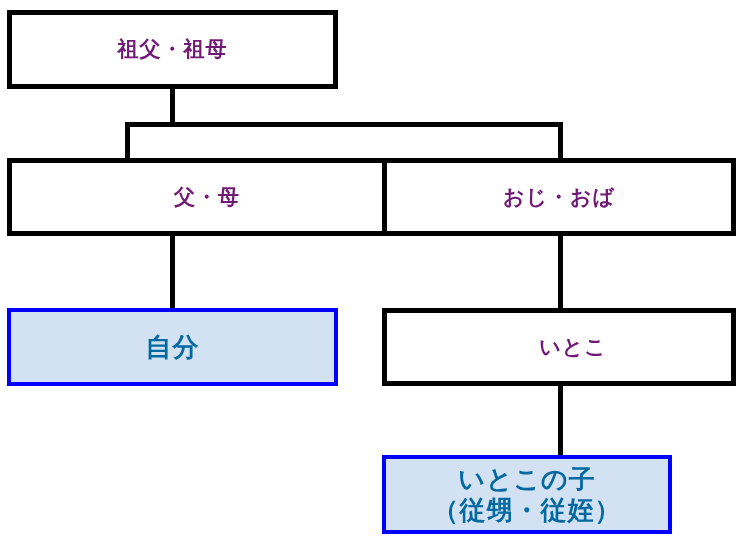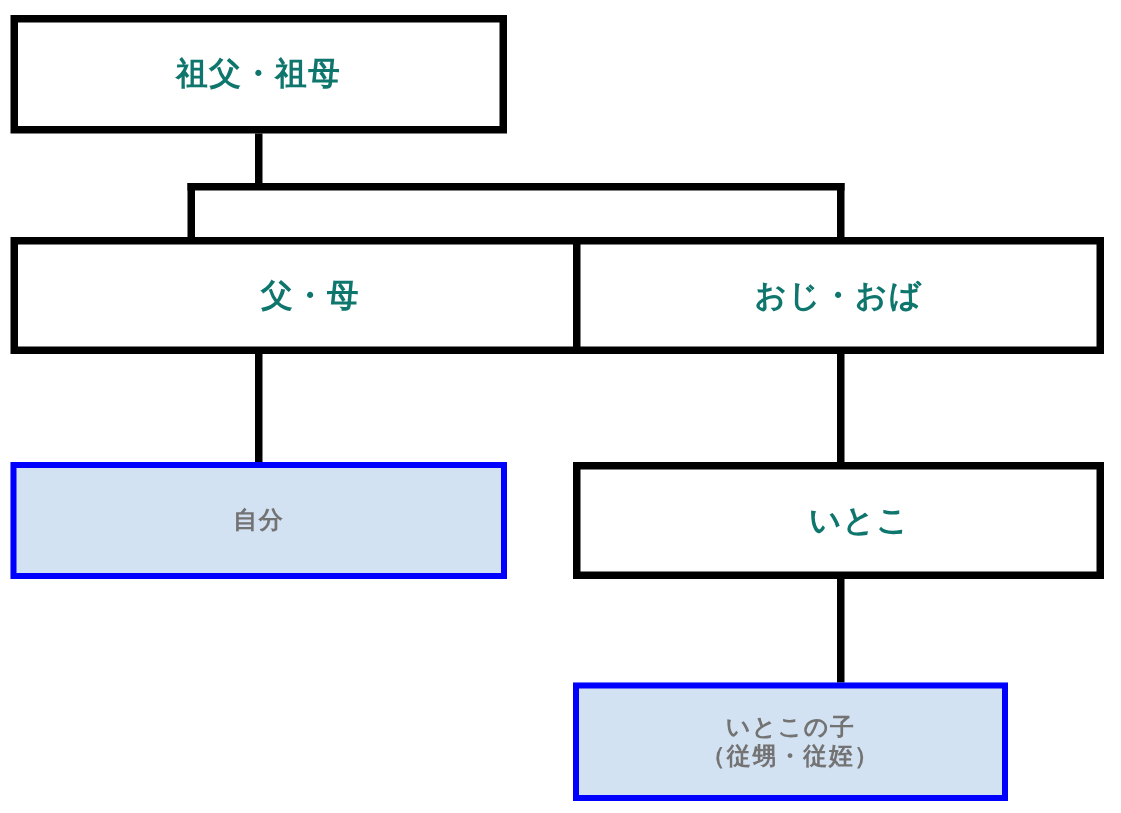--- a/index.html
+++ b/index.html
@@ -35,35 +35,35 @@
     line-height: 1.18;
     white-space: pre-line;
   }
 
   
   .node.plain {
     background: #ffffff;
     border: 5px solid #000000;
   }
   .node.plain .label {
-    color: #0f766e;
+    color: #701a75;
     font-weight: bold;
     font-size: 21px;
     letter-spacing: 1px;
   }
 
   
   .node.highlight {
     background: #d3e2f2;
     border: 4px solid #0000ff;
   }
   .node.highlight .label {
-    color: #737373;
+    color: #0369a1;
     font-weight: bold;
-    font-size: 16px;
+    font-size: 26px;
     letter-spacing: 1px;
   }
 
   
   .conn {
     position: absolute;
     background: #000000;
     z-index: 1;
   }
 

